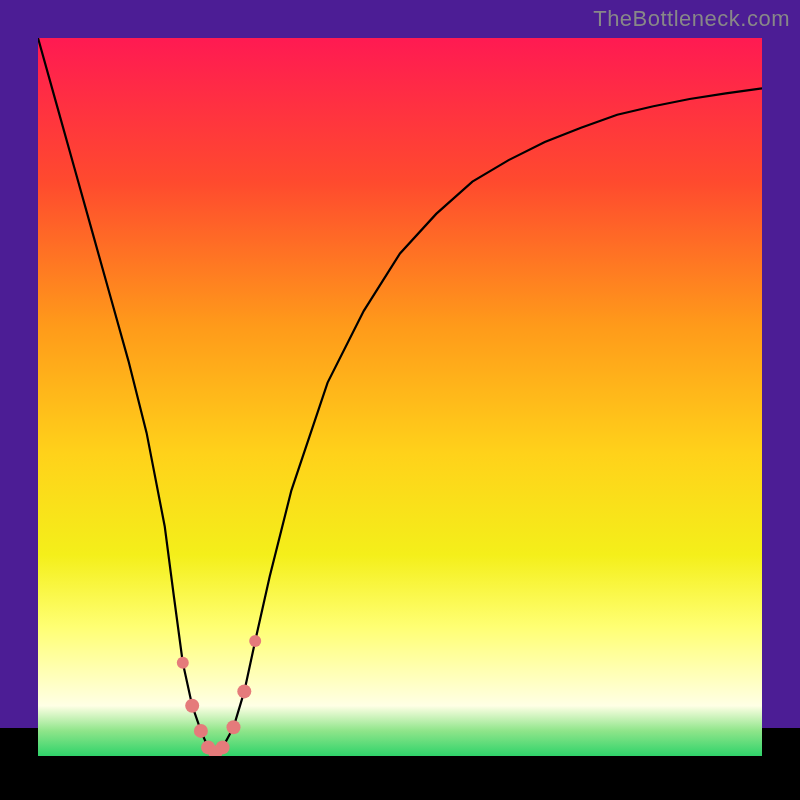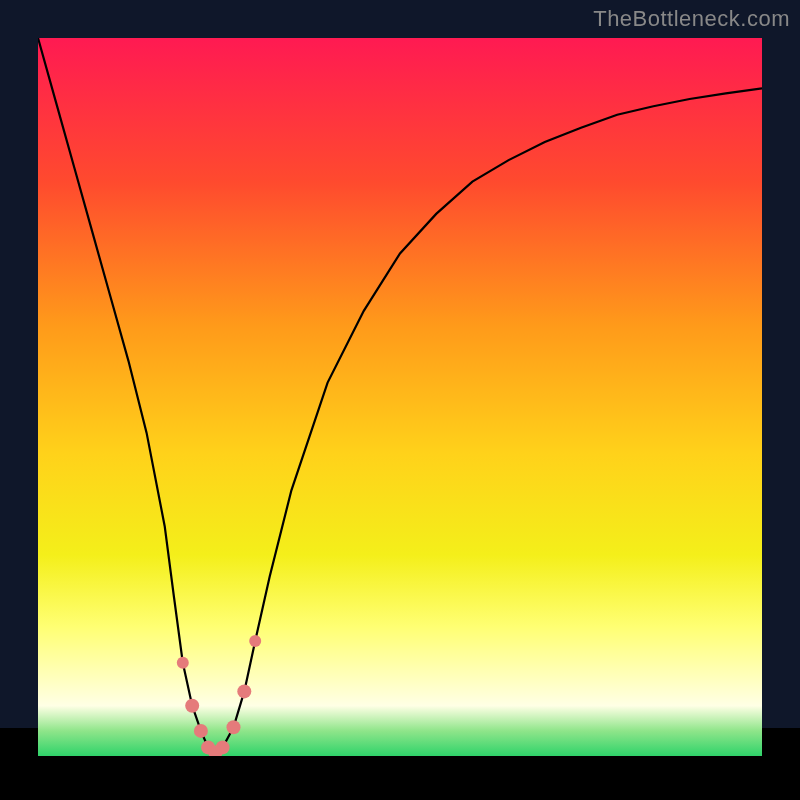--- a/index.html
+++ b/index.html
@@ -8,21 +8,21 @@
     width: 800px;
     height: 800px;
     background: #000;
     font-family: Arial, Helvetica, sans-serif;
     overflow: hidden;
   }
   .frame {
     position: relative;
     width: 800px;
     height: 728px;
-    background: #0f172a;
+    background: #4c1d95;
   }
   .attribution {
     position: absolute;
     top: 6px;
     right: 10px;
     color: #888;
     font-size: 22px;
     letter-spacing: 0.5px;
     z-index: 10;
   }

